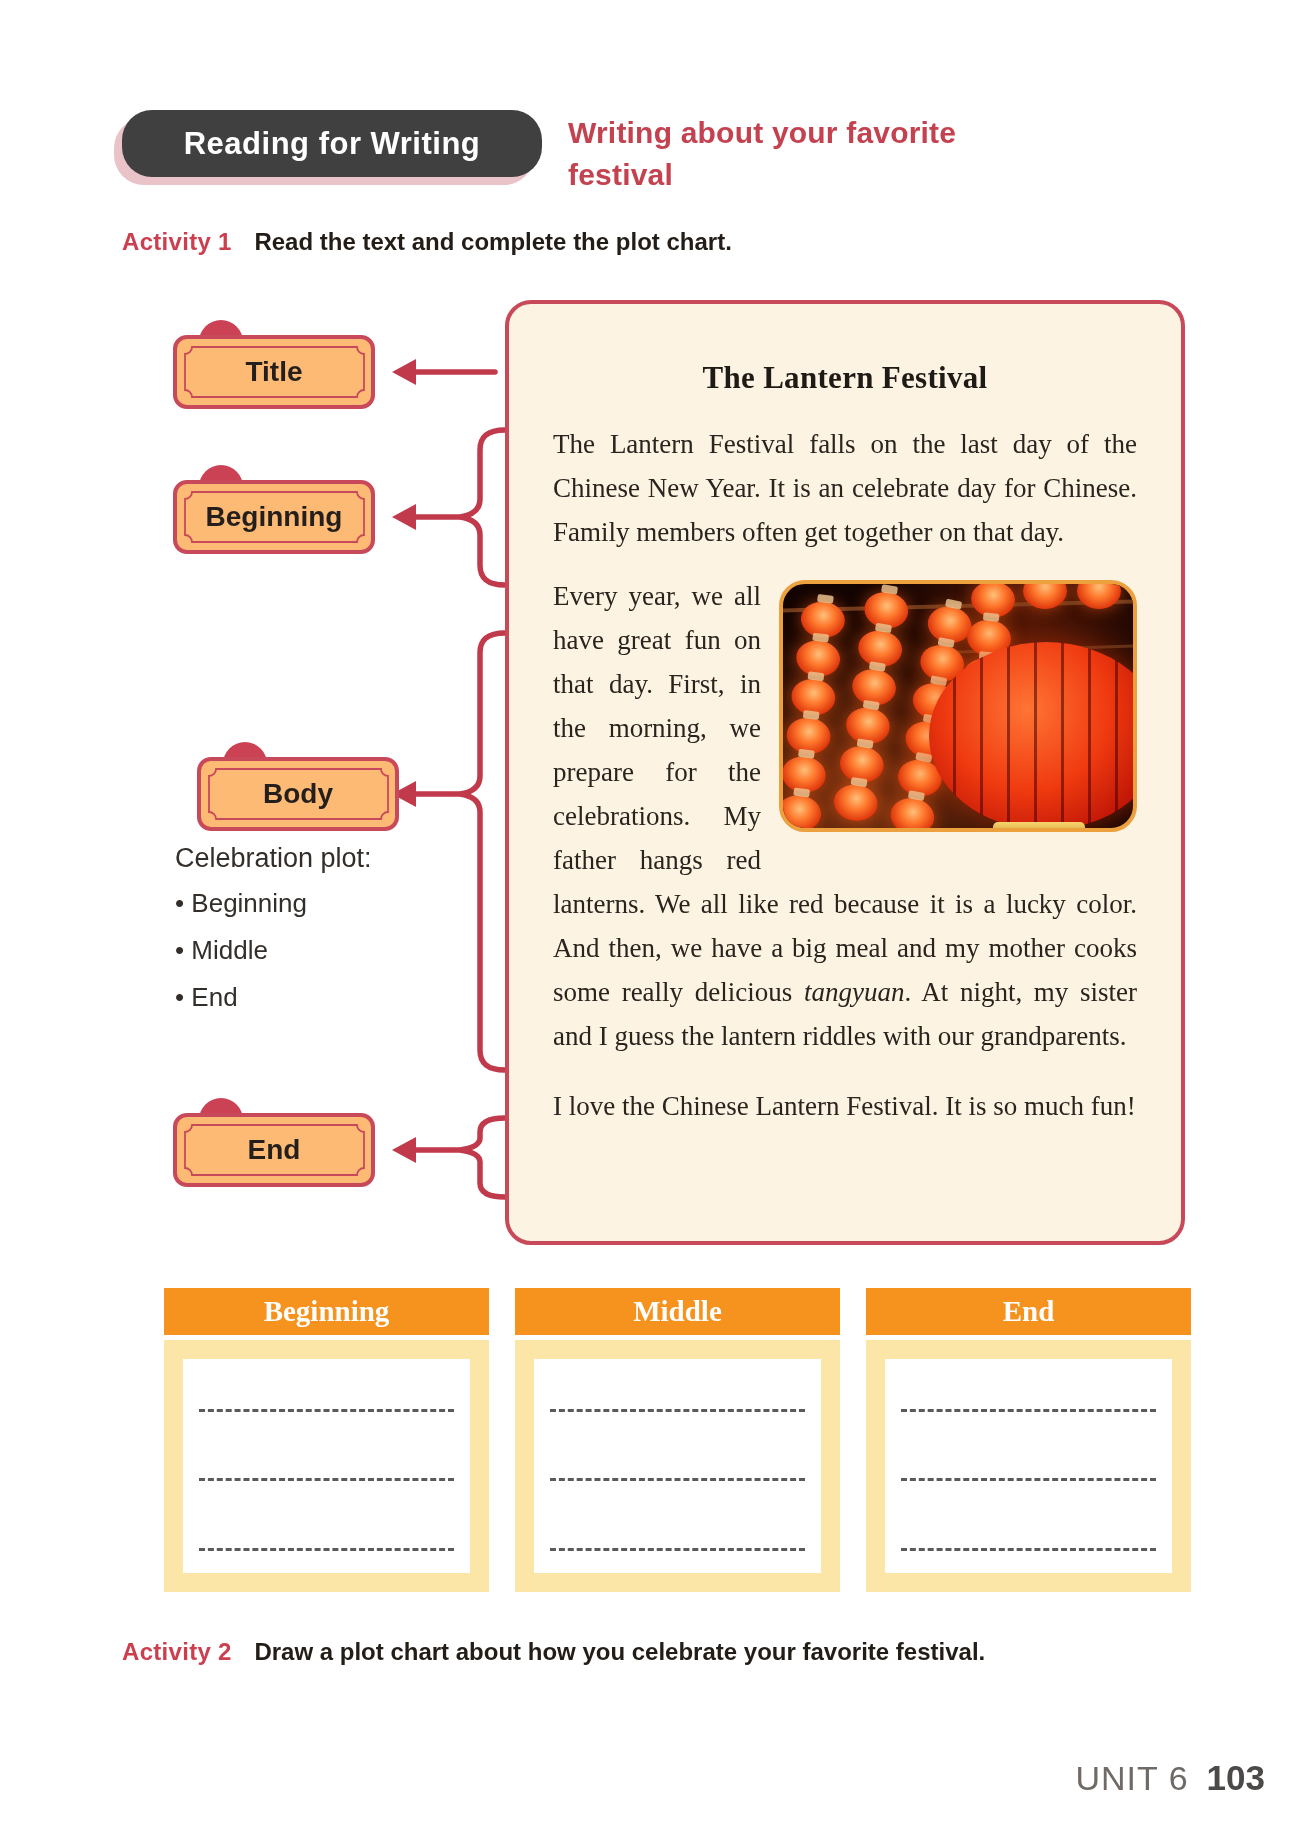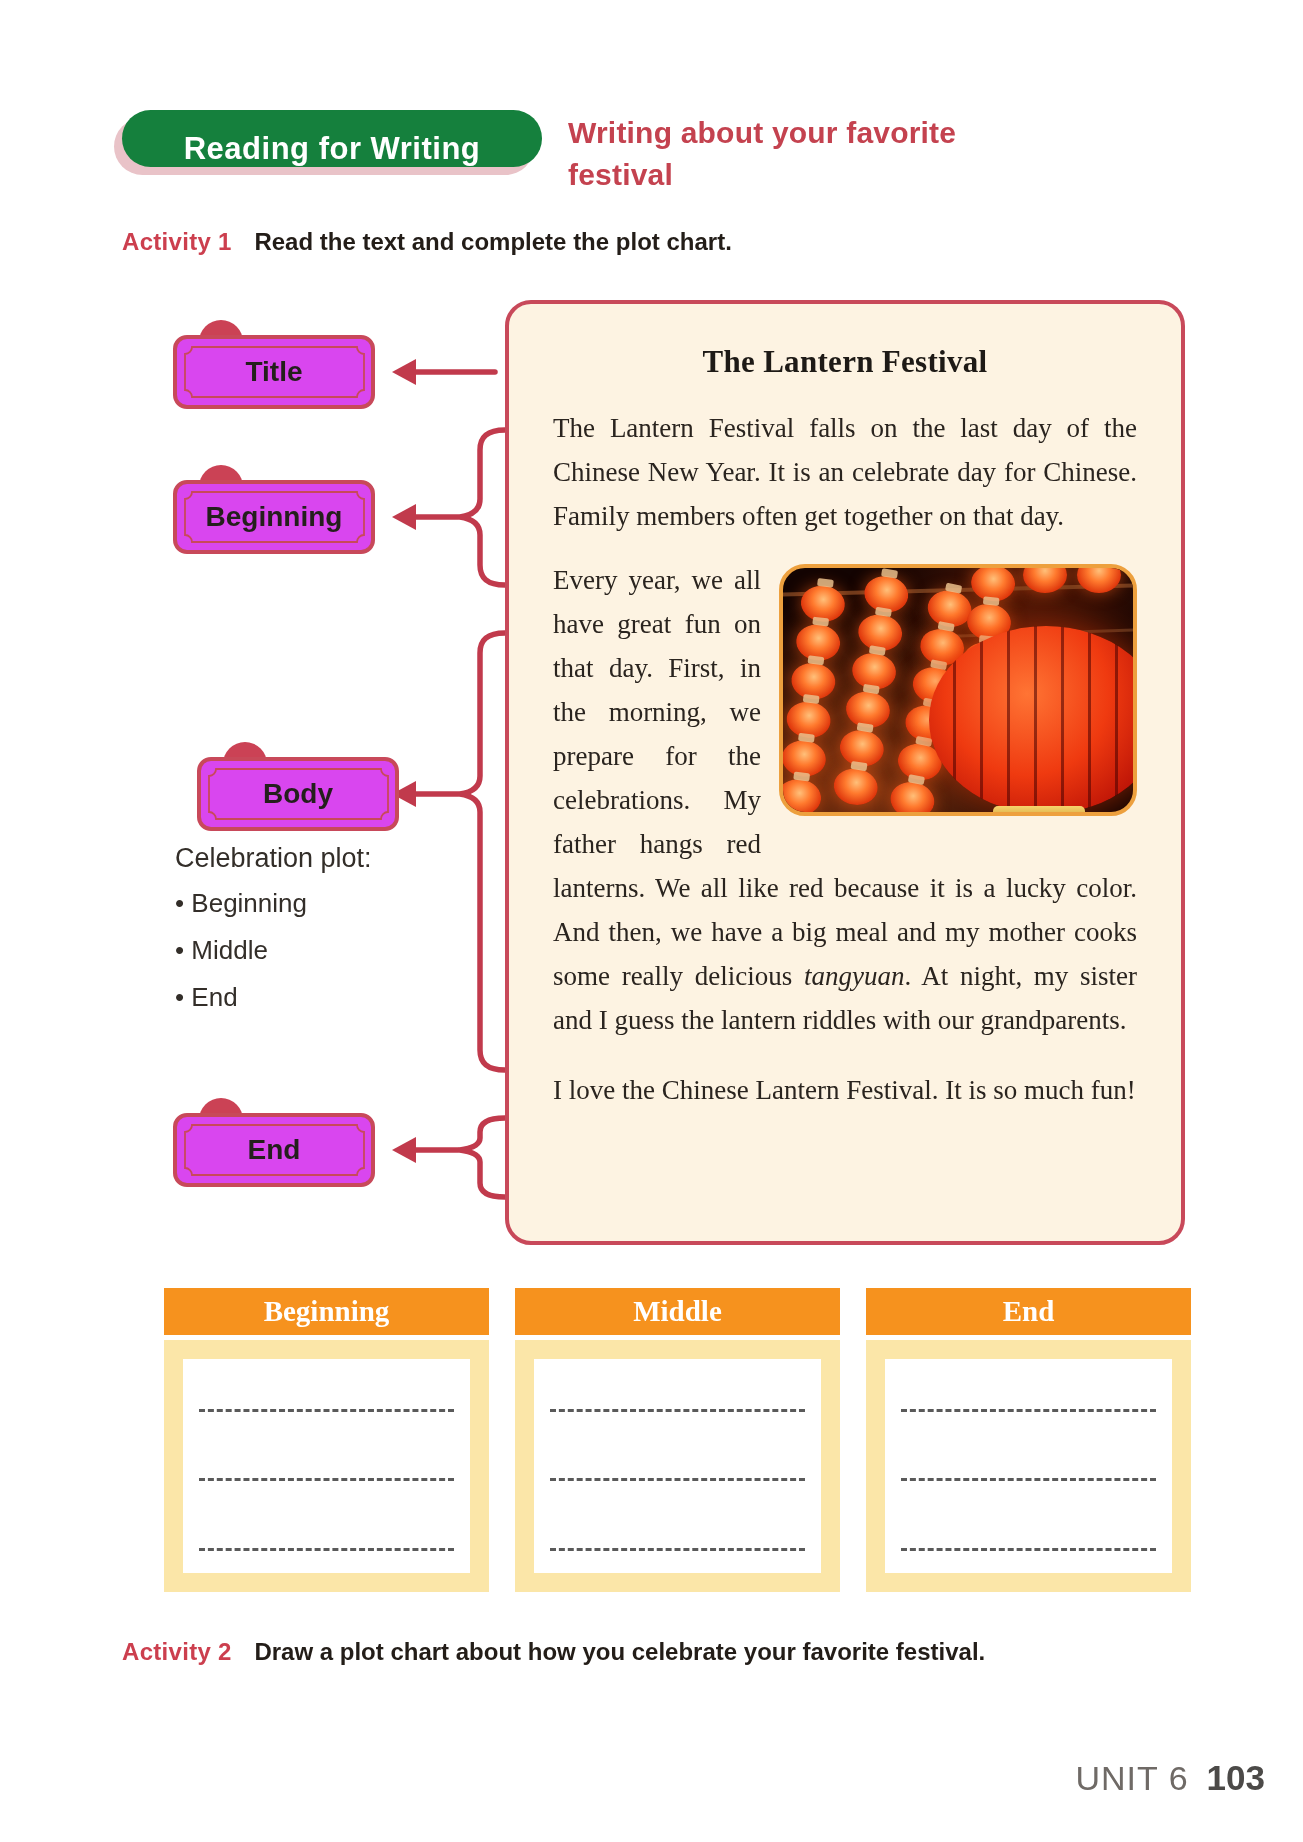--- a/index.html
+++ b/index.html
@@ -5,44 +5,44 @@
   html,body{margin:0;padding:0;background:#ffffff;}
   .page{
     position:relative;
     width:1303px;height:1842px;
     background:#ffffff;
     font-family:"Liberation Sans",sans-serif;
     overflow:hidden;
   }
   
   .badge{
-    position:absolute;left:122px;top:110px;width:420px;height:57px;
-    background:#15803d;border-radius:30px;
+    position:absolute;left:122px;top:110px;width:420px;height:67px;
+    background:#404040;border-radius:30px;
     box-shadow:-8px 8px 0 #e9c3c8;
-    display:flex;align-items:flex-end;justify-content:center;
+    display:flex;align-items:center;justify-content:center;
   }
   .badge span{color:#ffffff;font-size:31px;font-weight:800;letter-spacing:.5px;}
   .subtitle{
     position:absolute;left:568px;top:112px;width:450px;
     color:#c4424f;font-size:30px;font-weight:800;line-height:42px;letter-spacing:.2px;
   }
   .activity-row{position:absolute;left:122px;font-size:24px;font-weight:800;color:#231d18;}
   .activity-row .act{color:#cc3f4e;margin-right:16px;letter-spacing:.3px;}
   .act1{top:228px;}
   .act2{top:1638px;}
 
   
   .flowbox{position:absolute;left:173px;width:202px;height:74px;}
   .flowbox .bump{
     position:absolute;top:-15px;left:26px;width:44px;height:30px;
     background:#cb4255;border-radius:22px 22px 0 0;z-index:0;
   }
   .flowbox .fbox{
     position:absolute;inset:0;z-index:1;
-    background:#d946ef;border:4px solid #c8495a;border-radius:14px;
+    background:#fdba74;border:4px solid #c8495a;border-radius:14px;
     box-sizing:border-box;
     display:flex;align-items:center;justify-content:center;
   }
   .flowbox .fbox .deco{position:absolute;inset:0;width:100%;height:100%;}
   .flowbox .label{position:relative;font-size:28px;font-weight:700;color:#241f1c;}
   .fb-title{top:335px;}
   .fb-beginning{top:480px;}
   .fb-body{top:757px;margin-left:24px;}
   .fb-end{top:1113px;}
 
@@ -52,21 +52,21 @@
   .body-note .ni::before{content:"• ";}
 
   
   .connectors{position:absolute;left:360px;top:320px;}
 
   
   .panel{
     position:absolute;left:505px;top:300px;width:680px;height:945px;
     box-sizing:border-box;
     background:#fdf3e2;border:4px solid #c8495a;border-radius:26px;
-    padding:30px 44px 30px 44px;
+    padding:46px 44px 30px 44px;
     font-family:"Liberation Serif",serif;color:#2a241f;
   }
   .panel h2{
     margin:10px 0 26px 0;text-align:center;
     font-size:31px;font-weight:700;color:#1e1a16;letter-spacing:.3px;
   }
   .panel p{
     margin:0 0 20px 0;font-size:27px;line-height:44px;text-align:justify;
   }
   .panel .ital{font-style:italic;}

